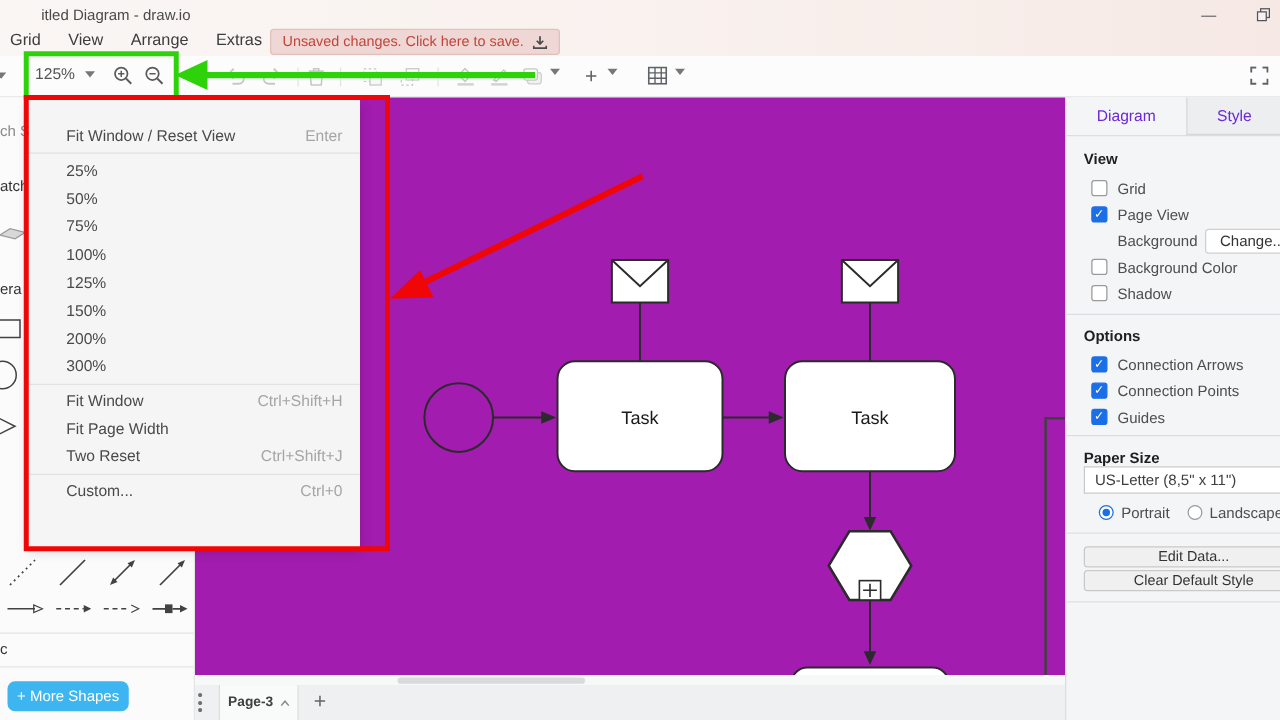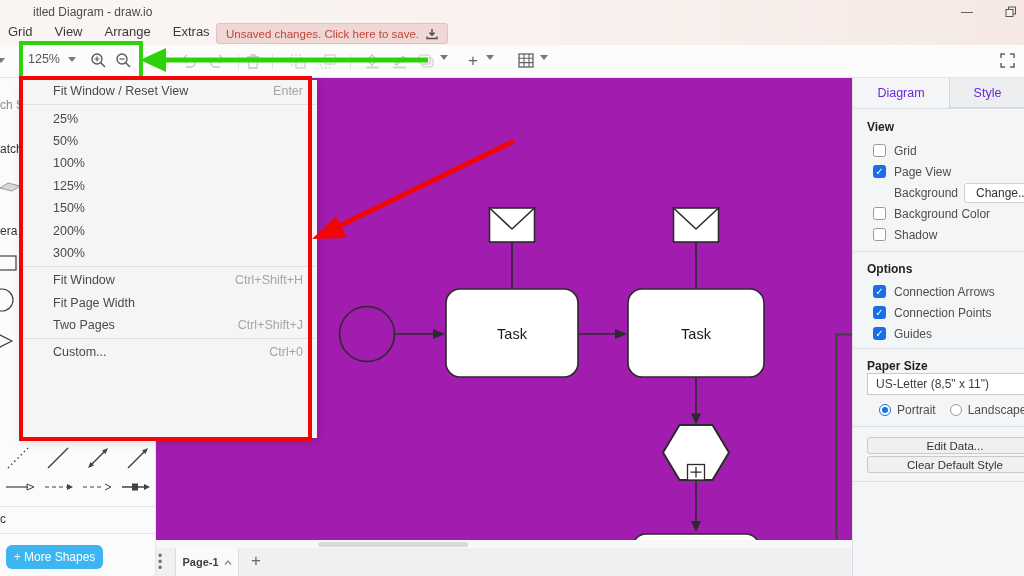--- a/index.html
+++ b/index.html
@@ -62,22 +62,22 @@
   .panel-div { left:0; width:172px; height:1px; background:#dcdfe1; }
   .bigbtn { left:14px; width:176px; height:17px; background:#f0f0f0; border:1px solid #c9c9c9; border-radius:3px;
     font-size:11.5px; color:#333; font-family:inherit; }
   #paper-select { left:14px; top:295px; width:168px; height:22px; background:#fff; border:1px solid #c9c9c9;
     display:flex; align-items:center; padding-left:8px; font-size:12px; color:#3e3e3e; white-space:nowrap; }
   .radio { width:12px; height:12px; border-radius:50%; border:1px solid #9a9a9a; background:#fff; display:inline-block; }
   .radio.on { border:1px solid #1a6fe8; position:relative; }
   .radio.on::after { content:""; position:absolute; left:2px; top:2px; width:6px; height:6px; border-radius:50%; background:#1a6fe8; }
 
   
-  #zoom-dropdown { left:23px; top:80px; width:294px; height:358px; background:#f6f5f5;
-    box-shadow:0 3px 10px rgba(0,0,0,.18); padding-top:0; z-index:40; }
+  #zoom-dropdown { left:23px; top:80px; width:265px; height:358px; background:#f6f5f5;
+    box-shadow:0 3px 10px rgba(0,0,0,.18); padding-top:18px; z-index:40; }
   .menu-item { height:22.4px; display:flex; align-items:center; justify-content:space-between; padding:0 14px 0 30px; }
   .mi-label { font-size:12.5px; color:#4a4a4a; }
   .mi-short { font-size:12.5px; color:#a5a5a5; }
   .menu-sep { height:1px; background:#e2e2e2; margin:2px 0; }
 
   
   #annotations { left:0; top:0; width:1024px; height:576px; z-index:60; pointer-events:none; }
 </style>
 </head>
 <body>
@@ -287,21 +287,21 @@
     <text x="356" y="261" text-anchor="middle" font-size="14.5" fill="#1a1a1a">Task</text>
     <text x="540" y="261" text-anchor="middle" font-size="14.5" fill="#1a1a1a">Task</text>
   </svg>
 </div>
 <div class="abs" id="canvas-bottom-strip"></div>
 <div class="abs" id="h-scrollbar"></div>
 
 <div class="abs" id="pagebar">
   <div class="abs" id="dots-handle">•<br>•<br>•</div>
   <div class="abs" id="page-tab">
-    <b>Page-1</b>
+    <b>Page-3</b>
     <svg width="8" height="5" viewBox="0 0 8 5">
         <path d="M1 4.5L4 1l3 3.5" fill="none" stroke="#888" stroke-width="1.2"></path>
       </svg>
   </div>
   <div class="abs" id="add-page-button">+</div>
 </div>
 
 <div class="abs" id="panel">
   <div class="abs ptab" style="left:0;width:96px">Diagram</div>
   <div class="abs ptab" id="tab-style" style="left:96px;width:76px">Style</div>
@@ -375,20 +375,24 @@
       <div class="menu-sep"></div>
       <div class="menu-item">
         <span class="mi-label">25%</span>
         <span class="mi-short"></span>
       </div>
       <div class="menu-item">
         <span class="mi-label">50%</span>
         <span class="mi-short"></span>
       </div>
       <div class="menu-item">
+        <span class="mi-label">75%</span>
+        <span class="mi-short"></span>
+      </div>
+      <div class="menu-item">
         <span class="mi-label">100%</span>
         <span class="mi-short"></span>
       </div>
       <div class="menu-item">
         <span class="mi-label">125%</span>
         <span class="mi-short"></span>
       </div>
       <div class="menu-item">
         <span class="mi-label">150%</span>
         <span class="mi-short"></span>
@@ -404,21 +408,21 @@
       <div class="menu-sep"></div>
       <div class="menu-item">
         <span class="mi-label">Fit Window</span>
         <span class="mi-short">Ctrl+Shift+H</span>
       </div>
       <div class="menu-item">
         <span class="mi-label">Fit Page Width</span>
         <span class="mi-short"></span>
       </div>
       <div class="menu-item">
-        <span class="mi-label">Two Pages</span>
+        <span class="mi-label">Two Reset</span>
         <span class="mi-short">Ctrl+Shift+J</span>
       </div>
       <div class="menu-sep"></div>
       <div class="menu-item">
         <span class="mi-label">Custom...</span>
         <span class="mi-short">Ctrl+0</span>
       </div>
     </div>
 </div>
 

